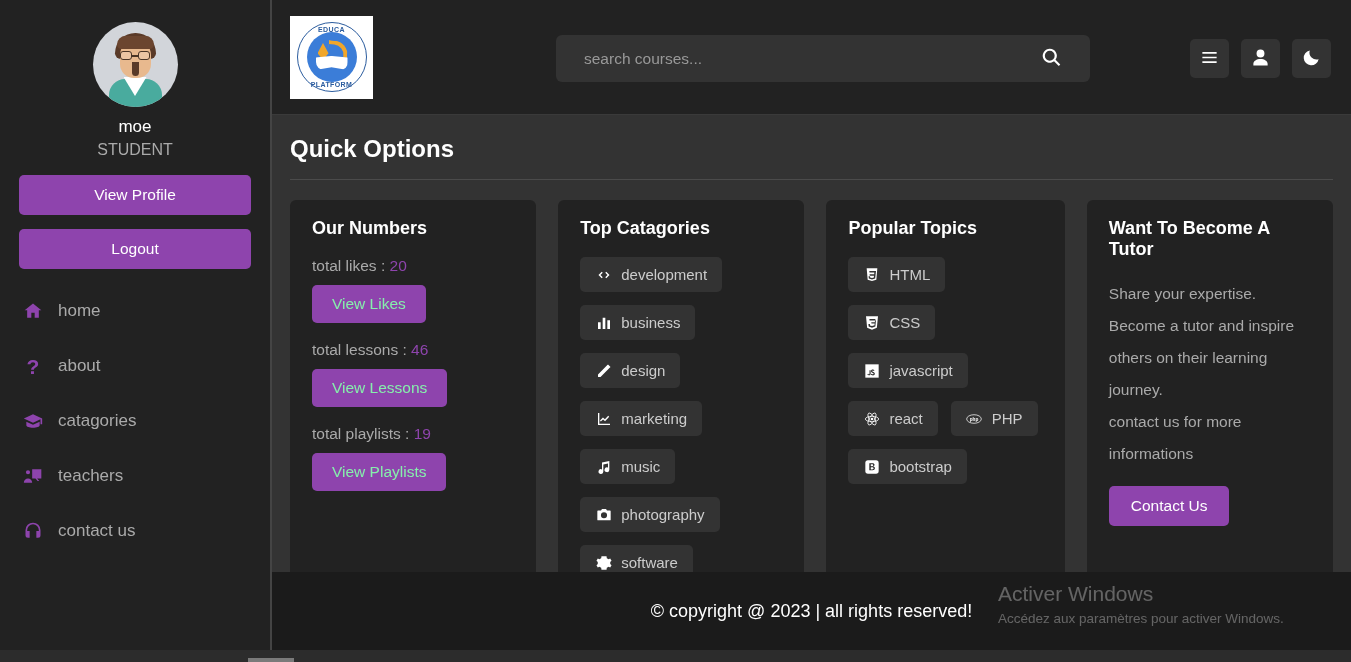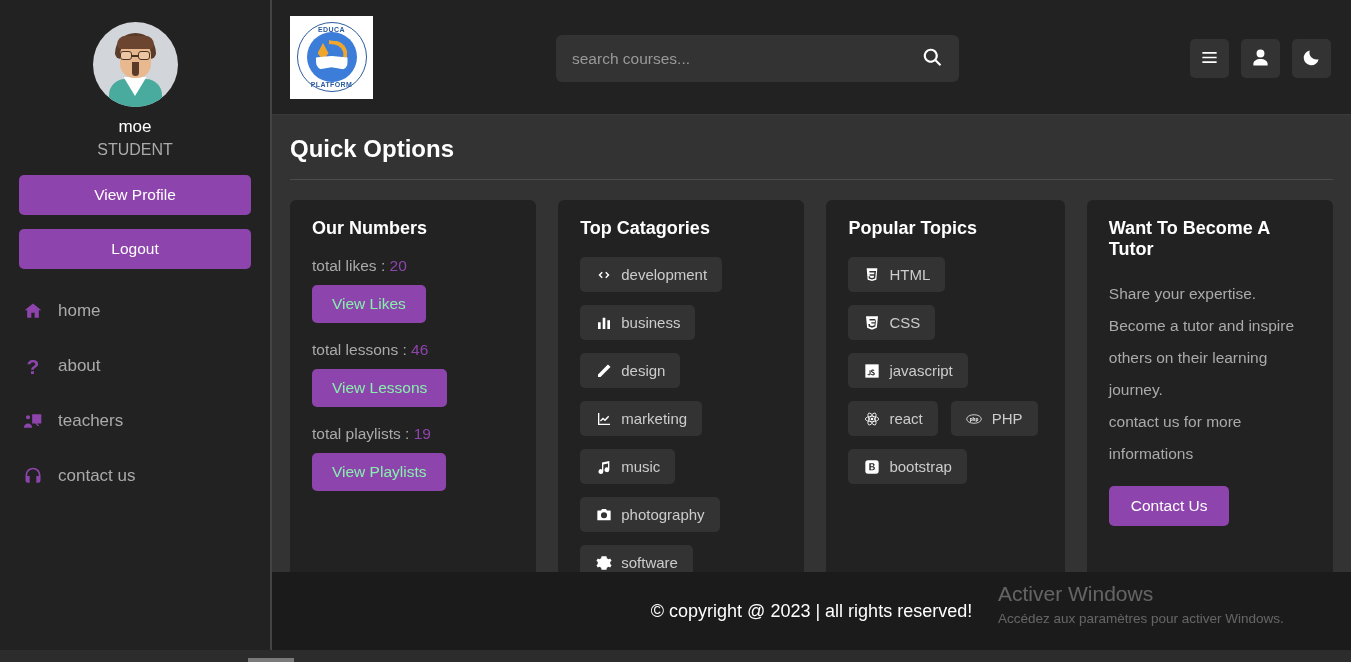--- a/index.html
+++ b/index.html
@@ -209,26 +209,26 @@
     font-weight: bold;
     color: #2b5c9e;
     letter-spacing: .4px;
   }
   .logo-txt-top { top: 3px; }
   .logo-txt-bot { bottom: 3px; }
 
   .search-wrap {
     position: absolute;
     left: 284px; top: 35px;
-    width: 403px; height: 47px;
+    width: 534px; height: 47px;
     background: #333;
     border-radius: 6px;
     display: flex;
     align-items: center;
-    padding: 0 16px;
+    padding: 0 28px;
   }
   .search-input {
     flex: 1;
     background: transparent;
     border: none;
     outline: none;
     color: #ddd;
     font-size: 15.5px;
     font-family: "Liberation Sans", sans-serif;
   }
@@ -453,20 +453,28 @@
         <span>home</span>
       </div>
 
       <div class="nav-item">
         <span class="nav-ic">
             <span class="nav-qm">?</span>
           </span>
         <span>about</span>
       </div>
 
+      <div class="nav-item">
+        <span class="nav-ic">
+          <svg viewBox="0 0 24 24">
+              <path d="M12 4 1 9l11 5 9-4.1V16h2V9zM4 13v4c0 1.7 3.6 3 8 3s8-1.3 8-3v-4l-8 3.6z"></path>
+            </svg>
+        </span>
+        <span>catagories</span>
+      </div>
 
       <div class="nav-item">
         <span class="nav-ic">
           <svg viewBox="0 0 24 24">
               <path d="M11 4h11v11h-5l2.5 3h-2L15 15h-4zM6 5a2.5 2.5 0 1 1 0 5 2.5 2.5 0 0 1 0-5zM1 20c0-3 2.2-5 5-5s5 2 5 5z"></path>
             </svg>
         </span>
         <span>teachers</span>
       </div>
 

